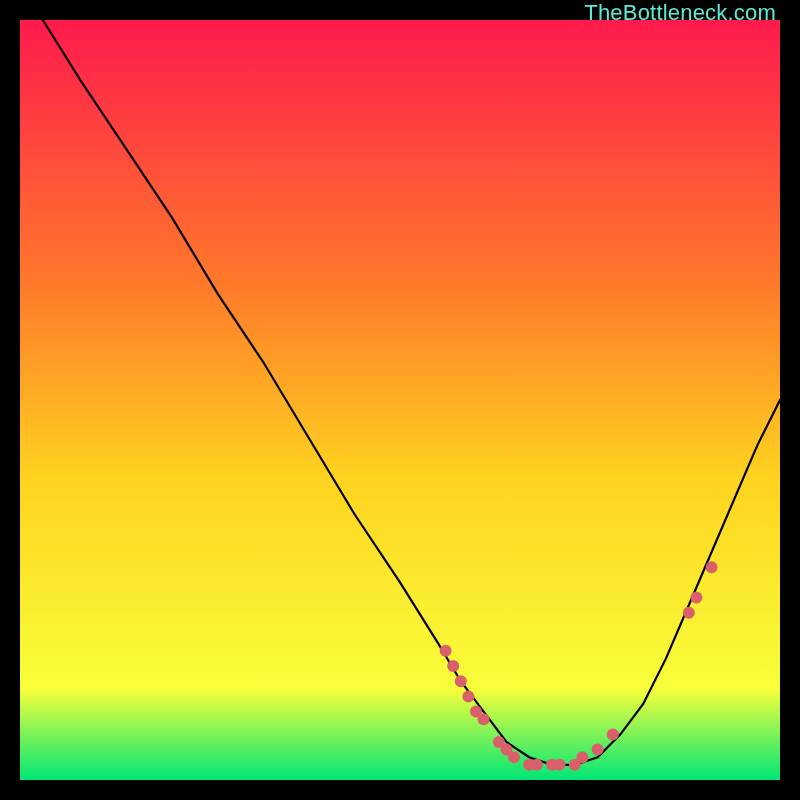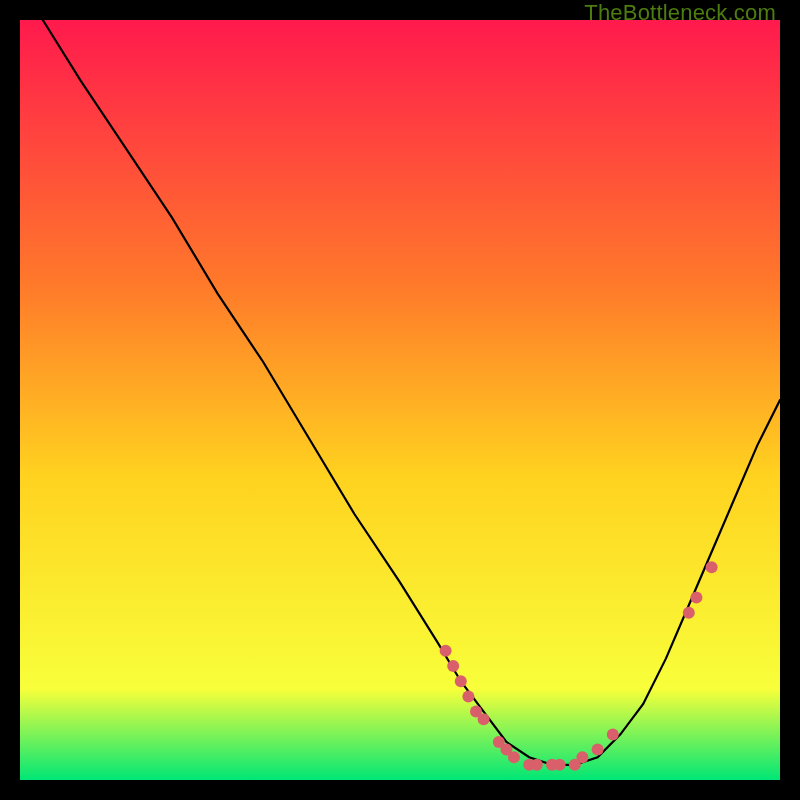--- a/index.html
+++ b/index.html
@@ -23,21 +23,21 @@
     position: absolute;
     left: 0;
     top: 0;
     width: 760px;
     height: 760px;
   }
   .watermark {
     position: absolute;
     top: 0px;
     right: 24px;
-    color: #4d7c0f;
+    color: #5eead4;
     font-size: 22px;
     font-weight: 500;
     letter-spacing: 0.2px;
   }
   svg { display: block; }
 </style>
 </head>
 <body>
 
 <div class="frame">

